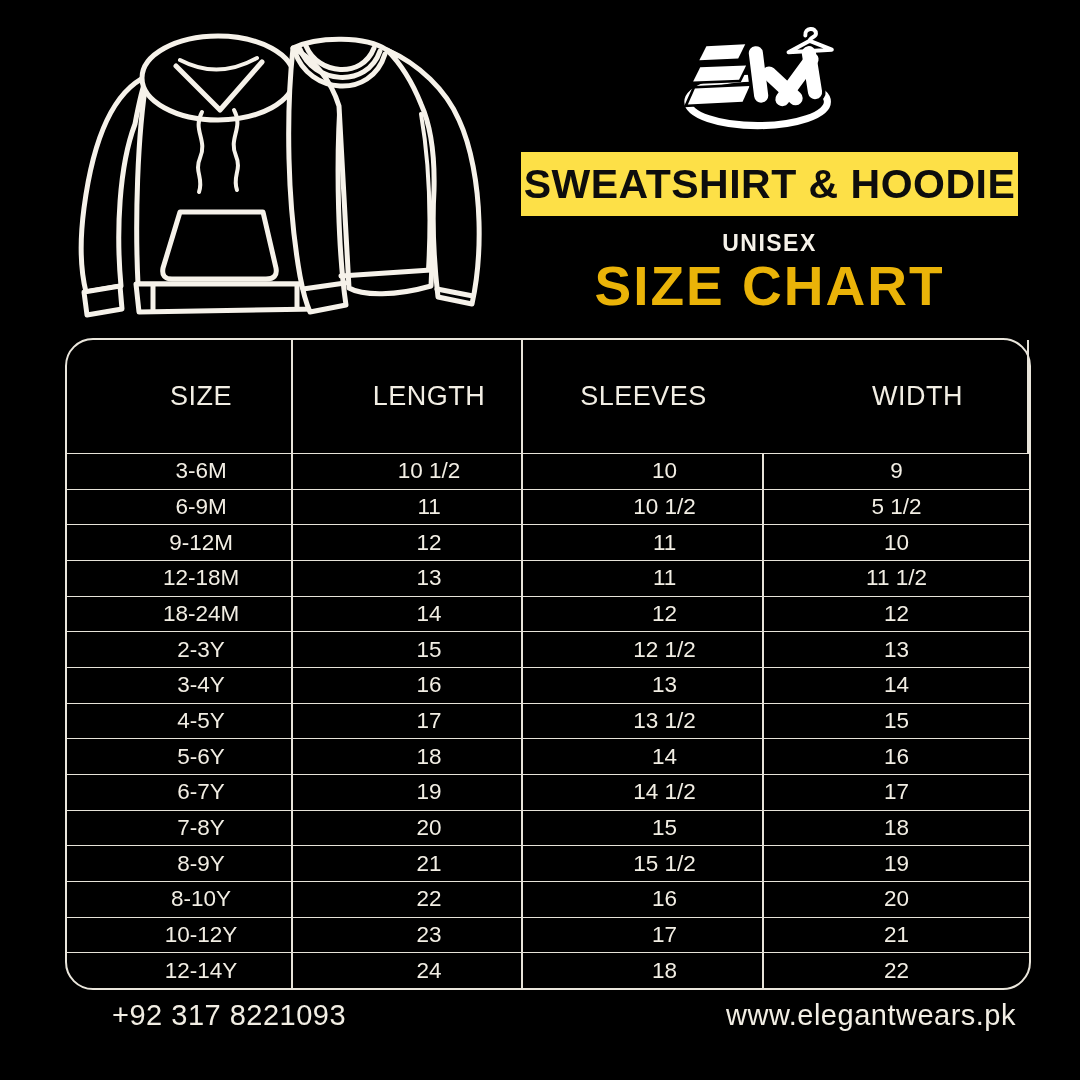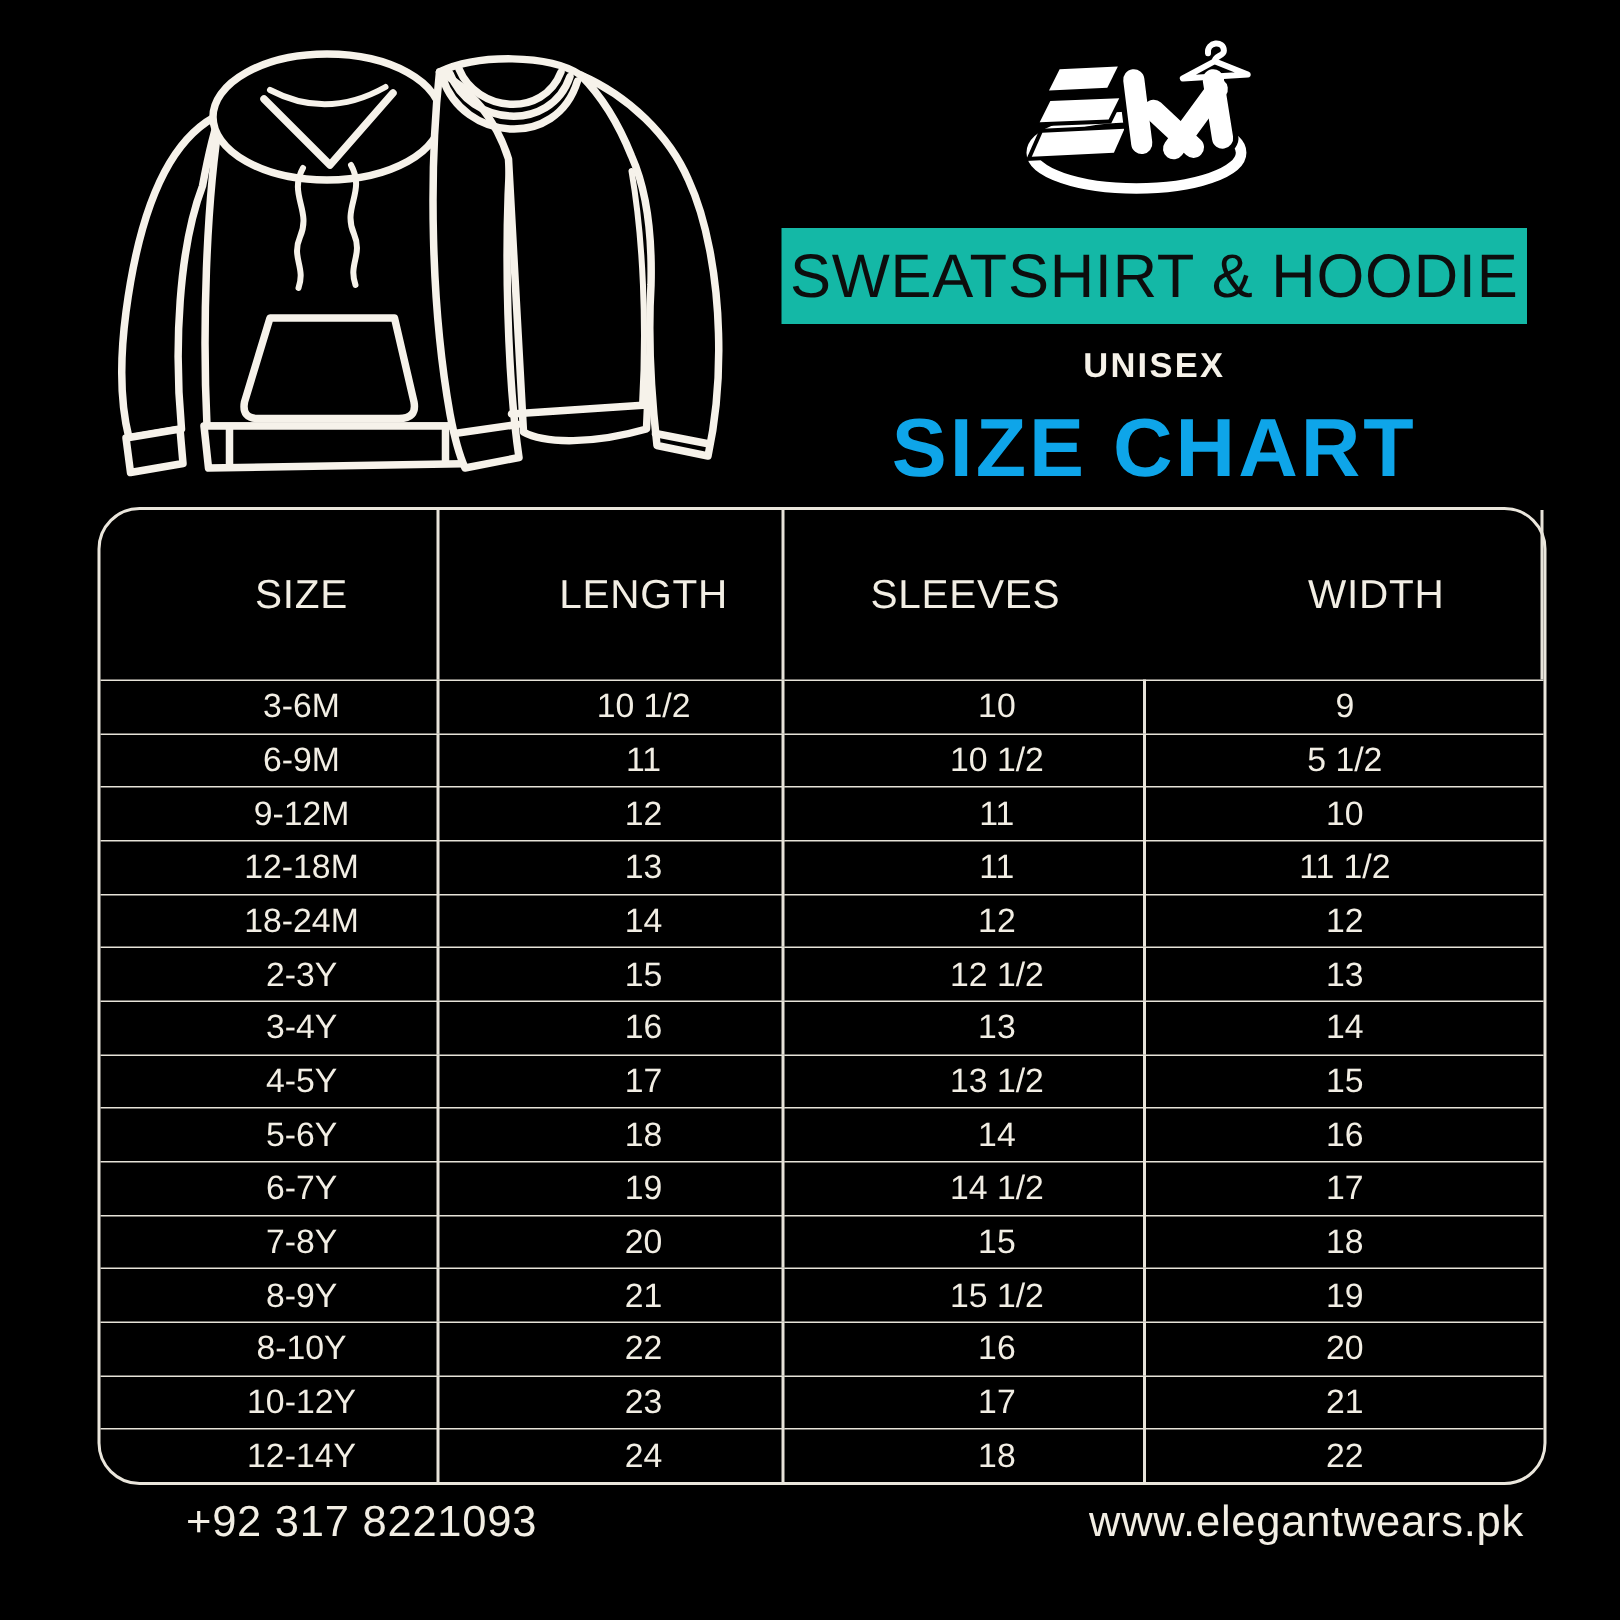--- a/index.html
+++ b/index.html
@@ -7,47 +7,47 @@
     width:1080px;height:1080px;position:relative;overflow:hidden;
     font-family:"Liberation Sans", sans-serif;
     color:#f2eee4;
   }
   
   .garments{position:absolute;left:50px;top:18px;width:470px;height:322px;}
   
   .header-block{position:absolute;left:521px;top:24px;width:497px;text-align:center;}
   .logo-wrap{height:122px;display:flex;align-items:center;justify-content:center;}
   .banner{
-    margin-top:6px;height:64px;background:#14b8a6;color:#0d0d0d;
+    margin-top:6px;height:64px;background:#fde047;color:#0d0d0d;
     display:flex;align-items:center;justify-content:center;
-    font-size:41px;font-weight:normal;letter-spacing:.5px;white-space:nowrap;
+    font-size:41px;font-weight:bold;letter-spacing:.5px;white-space:nowrap;
   }
   .unisex{margin-top:14px;font-size:23px;font-weight:bold;letter-spacing:1.5px;color:#f6f2e9;}
-  .size-chart{margin-top:14px;font-size:55px;font-weight:bold;letter-spacing:2px;color:#0ea5e9;line-height:1.0;}
+  .size-chart{margin-top:2px;font-size:55px;font-weight:bold;letter-spacing:2px;color:#eab308;line-height:1.0;}
   
   .chart-table{
     position:absolute;left:65px;top:338px;width:966px;height:652px;
     border:2.5px solid #eae6dc;border-radius:28px;
     display:grid;
     grid-template-columns:227fr 231fr 242fr 266fr;
     grid-template-rows:113px repeat(15, 1fr);
     box-sizing:border-box;
   }
   .cell{
     display:flex;align-items:center;justify-content:center;
     color:#f2eee4;box-sizing:border-box;
   }
   .cell.th{font-size:27px;letter-spacing:.5px;}
   .cell.td{font-size:22.5px;border-top:1.8px solid #e7e3d9;}
   .cell.vline{border-right:2px solid #e7e3d9;padding-left:44px;}
   
   .footer{
     position:absolute;left:112px;right:64px;top:999px;
     display:flex;justify-content:space-between;align-items:center;
-    font-size:29px;color:#f2eee4;letter-spacing:.5px;margin-left:12px;
+    font-size:29px;color:#f2eee4;letter-spacing:.5px;
   }
   svg .ln{fill:none;stroke:#f6f2ea;stroke-width:5;stroke-linecap:round;stroke-linejoin:round;}
   svg .fl{fill:#000;stroke:#f6f2ea;stroke-width:5;stroke-linecap:round;stroke-linejoin:round;}
   svg .thin{stroke-width:4;}
 </style>
 </head>
 <body>
 
 <div class="garments">
   <svg width="470" height="322" viewBox="0 0 470 322">

